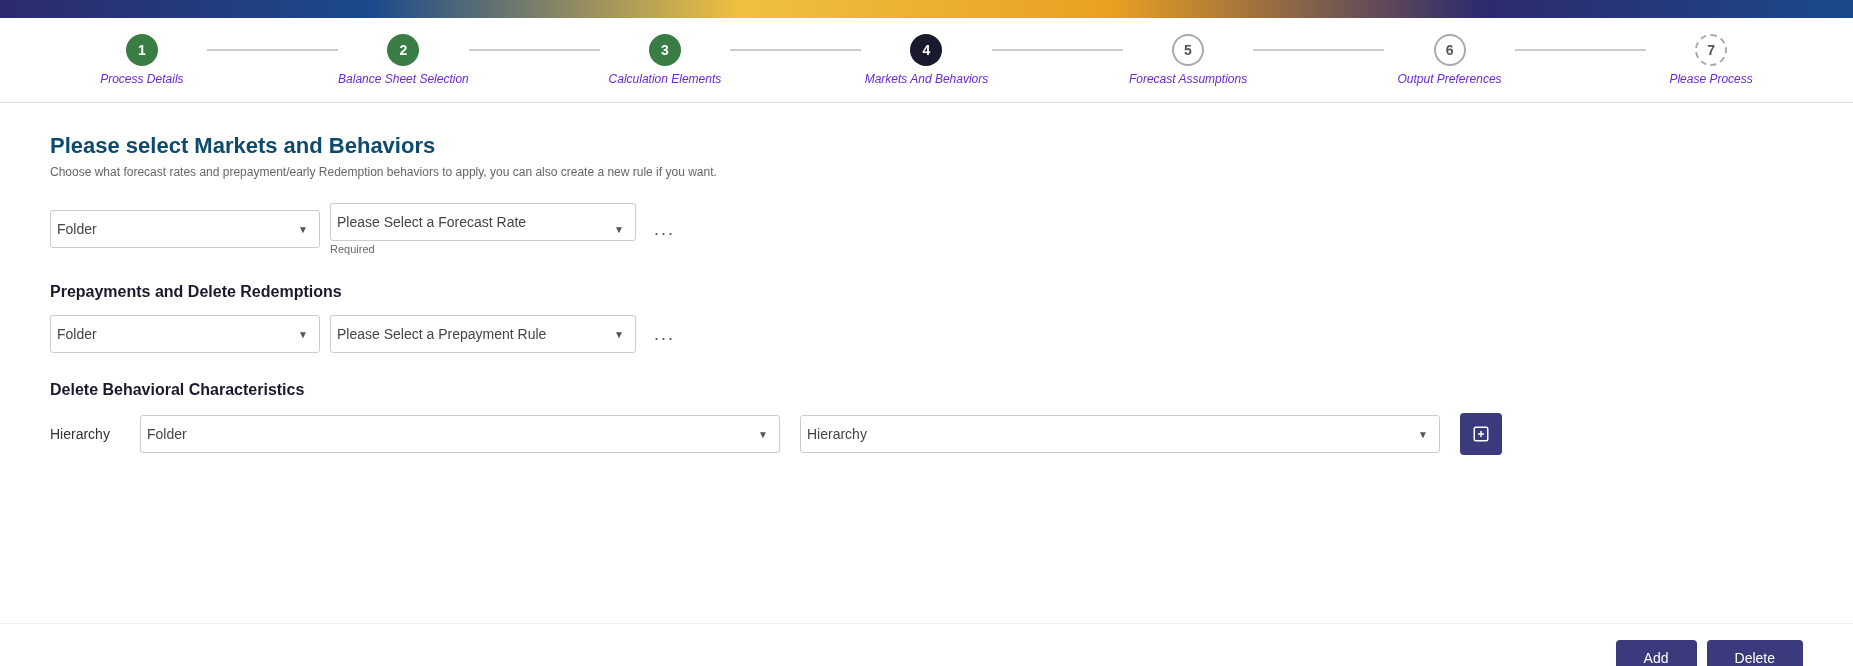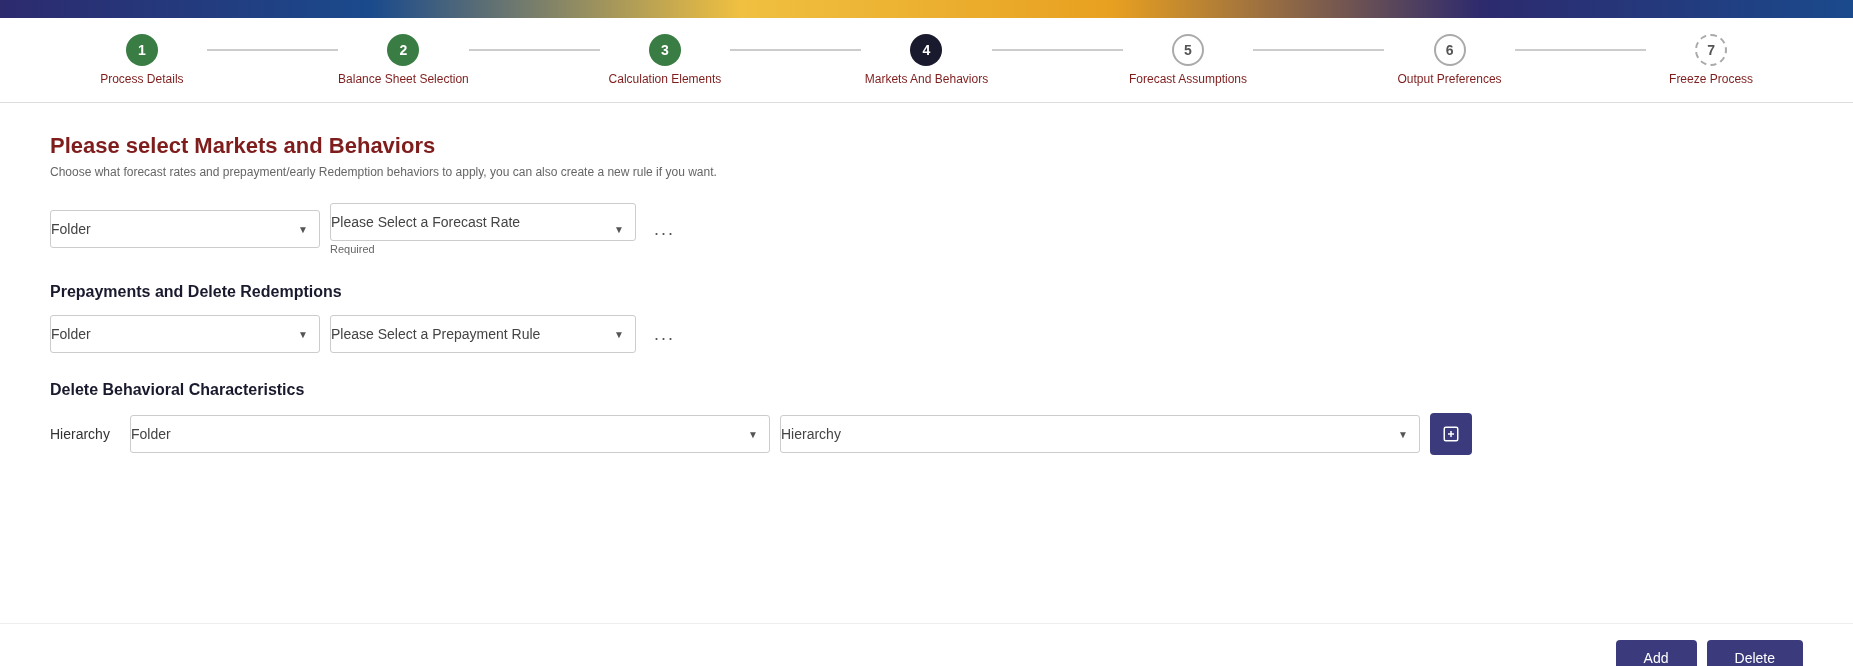--- a/index.html
+++ b/index.html
@@ -62,37 +62,38 @@
       background: #1a1a2e;
       color: white;
     }
     .step-circle.inactive {
       background: white;
       color: #555;
       border: 2px solid #aaa;
     }
     .step-label {
       font-size: 12px;
-      color: #7f1d1d;
+      color: #6d28d9;
       text-align: center;
       white-space: nowrap;
+      font-style: italic;
     }
 
     
     .main-content {
       background: #ffffff;
       margin: 0;
       padding: 30px 50px;
       min-height: 520px;
     }
 
     .page-title {
       font-size: 22px;
       font-weight: bold;
-      color: #7f1d1d;
+      color: #0c4a6e;
       margin-bottom: 6px;
     }
     .page-subtitle {
       font-size: 12px;
       color: #666;
       margin-bottom: 24px;
     }
 
     .section-title {
       font-size: 16px;
@@ -117,21 +118,21 @@
       position: relative;
       display: flex;
       flex-direction: column;
     }
 
     select {
       appearance: none;
       -webkit-appearance: none;
       border: 1px solid #ccc;
       background: white;
-      padding: 10px 36px 10px 0;
+      padding: 10px 36px 10px 6px;
       font-size: 14px;
       color: #444;
       cursor: pointer;
       border-radius: 3px;
     }
 
     .select-folder {
       width: 270px;
     }
     .select-forecast {
@@ -167,21 +168,21 @@
       font-size: 18px;
       color: #555;
       letter-spacing: 2px;
       padding: 4px 8px;
     }
 
     
     .hierarchy-row {
       display: flex;
       align-items: center;
-      gap: 10px;
+      gap: 20px;
       margin-bottom: 8px;
     }
     .hierarchy-label {
       font-size: 14px;
       color: #333;
       min-width: 70px;
     }
 
     .icon-btn {
       background: #3a3a7c;
@@ -278,21 +279,21 @@
         <span>6</span>
       </div>
       <div class="step-label">Output Preferences</div>
     </div>
     <div class="step-connector"></div>
 
     <div class="step">
       <div class="step-circle inactive" style="border-style: dashed;">
         <span>7</span>
       </div>
-      <div class="step-label">Freeze Process</div>
+      <div class="step-label">Please Process</div>
     </div>
 
   </div>
 </div>
 
 <div class="main-content">
 
   <div class="page-title">Please select Markets and Behaviors</div>
   <div class="page-subtitle">Choose what forecast rates and prepayment/early Redemption behaviors to apply, you can also create a new rule if you want.</div>
 

